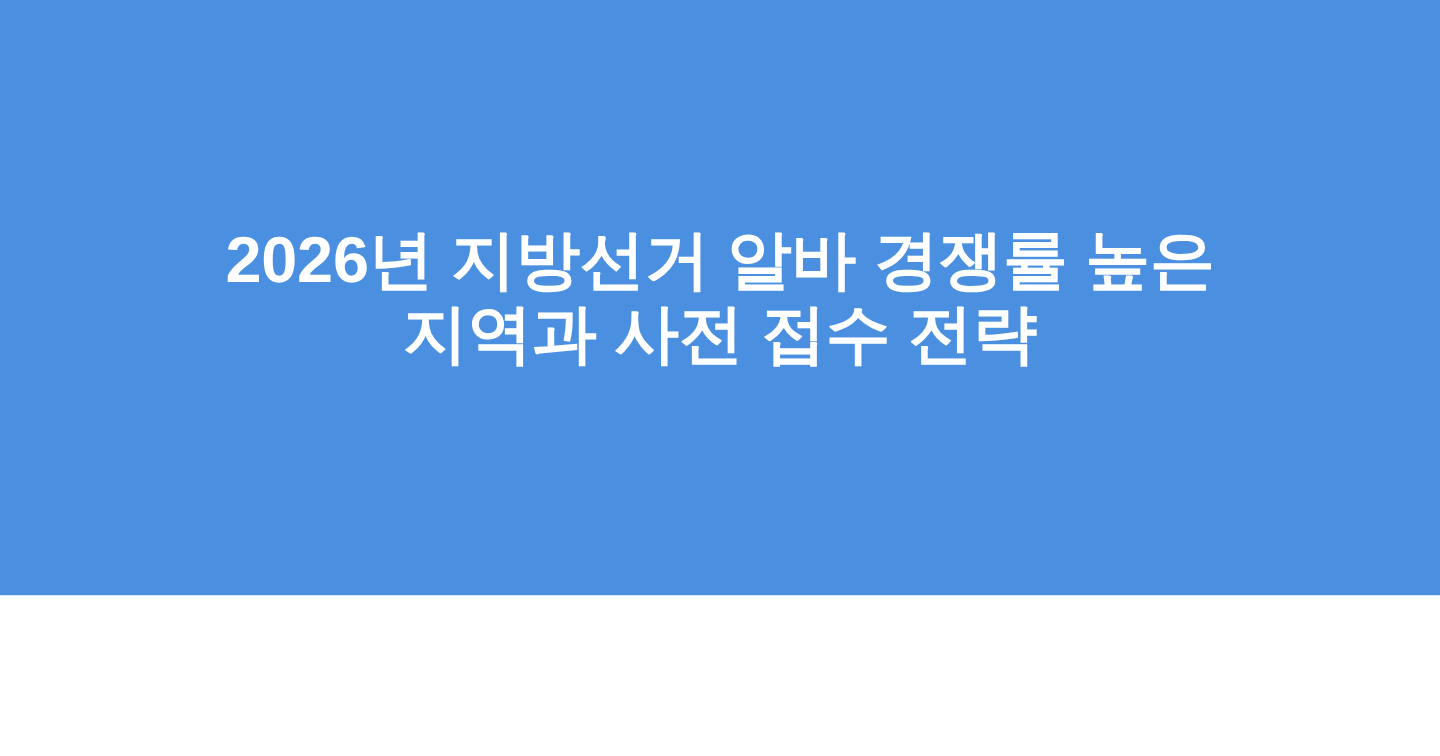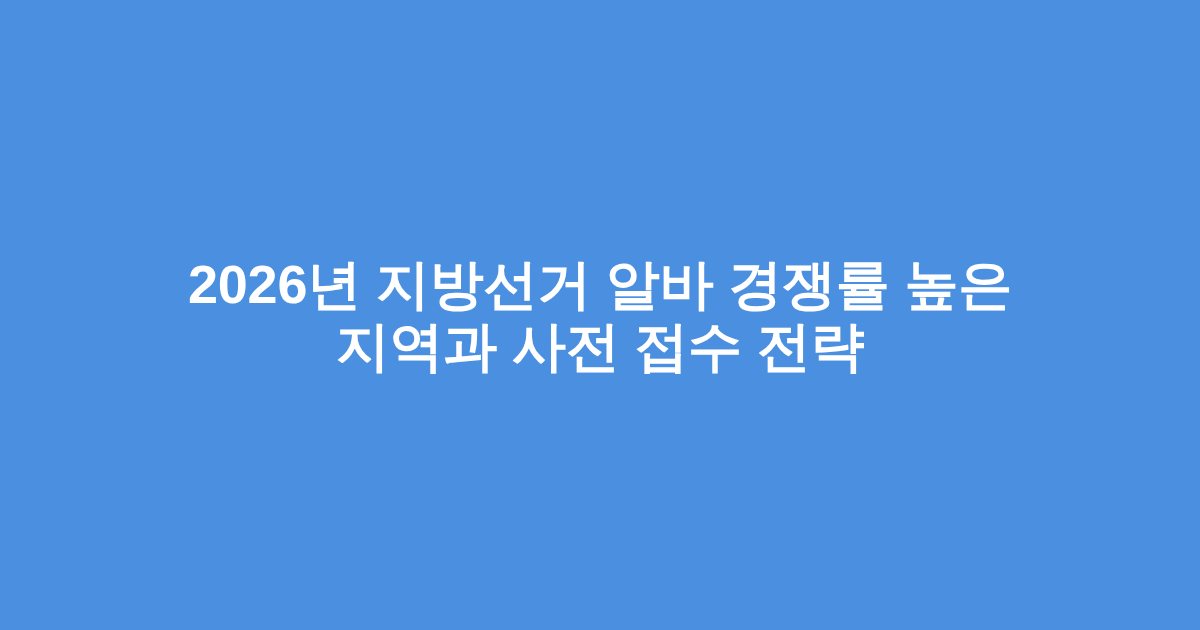--- a/index.html
+++ b/index.html
@@ -12,21 +12,21 @@
     width: 1200px;
     height: 630px;
     overflow: hidden;
     font-family: "Liberation Sans", "DejaVu Sans", sans-serif;
   }
 
   .og-card {
     position: relative;
     box-sizing: border-box;
     width: 1200px;
-    height: 630px;
+    height: 496px;
     display: flex;
     align-items: center;
     justify-content: center;
     background-color: #4a8fe0;
   }
 
   .og-card__inner {
     width: 1000px;
     display: flex;
     align-items: center;

